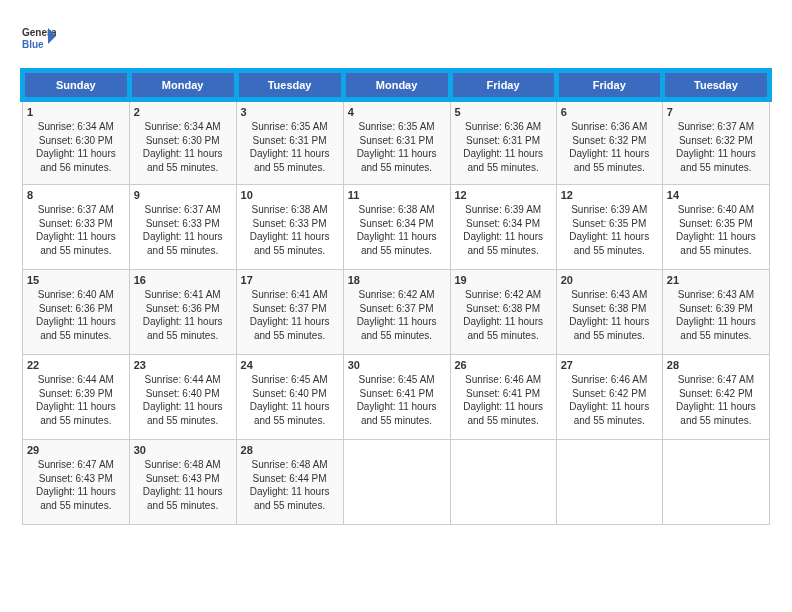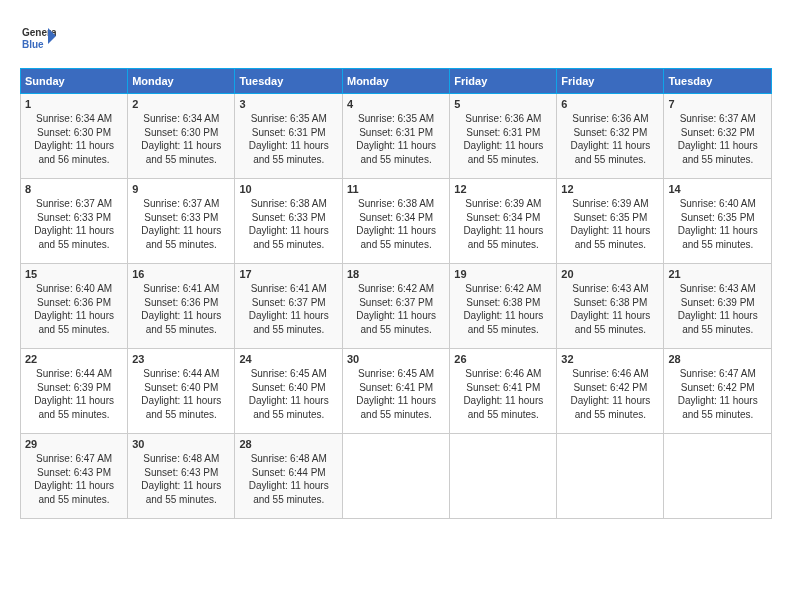--- a/index.html
+++ b/index.html
@@ -45,24 +45,24 @@
     }
     .calendar {
       width: 100%;
       border-collapse: collapse;
       font-size: 9.5px;
     }
     .calendar thead th {
       background-color: #3a6bbf;
       color: white;
       padding: 6px 4px;
-      text-align: left;
+      text-align: center;
       font-size: 11px;
       font-weight: bold;
-      border: 1px solid #0ea5e9;
+      border: 5px solid #0ea5e9;
     }
     .calendar tbody td {
       border: 1px solid #ccc;
       padding: 4px;
       vertical-align: top;
       width: 113px;
       height: 85px;
       background: #fff;
     }
     .calendar tbody tr:nth-child(odd) td {
@@ -301,21 +301,21 @@
 and 55 minutes.</div>
           </td>
           <td>
             <span class="day-num">26</span>
             <div class="day-info" style="white-space: pre-line;">Sunrise: 6:46 AM
 Sunset: 6:41 PM
 Daylight: 11 hours
 and 55 minutes.</div>
           </td>
           <td>
-            <span class="day-num">32</span>
+            <span class="day-num">27</span>
             <div class="day-info" style="white-space: pre-line;">Sunrise: 6:46 AM
 Sunset: 6:42 PM
 Daylight: 11 hours
 and 55 minutes.</div>
           </td>
           <td>
             <span class="day-num">28</span>
             <div class="day-info" style="white-space: pre-line;">Sunrise: 6:47 AM
 Sunset: 6:42 PM
 Daylight: 11 hours

